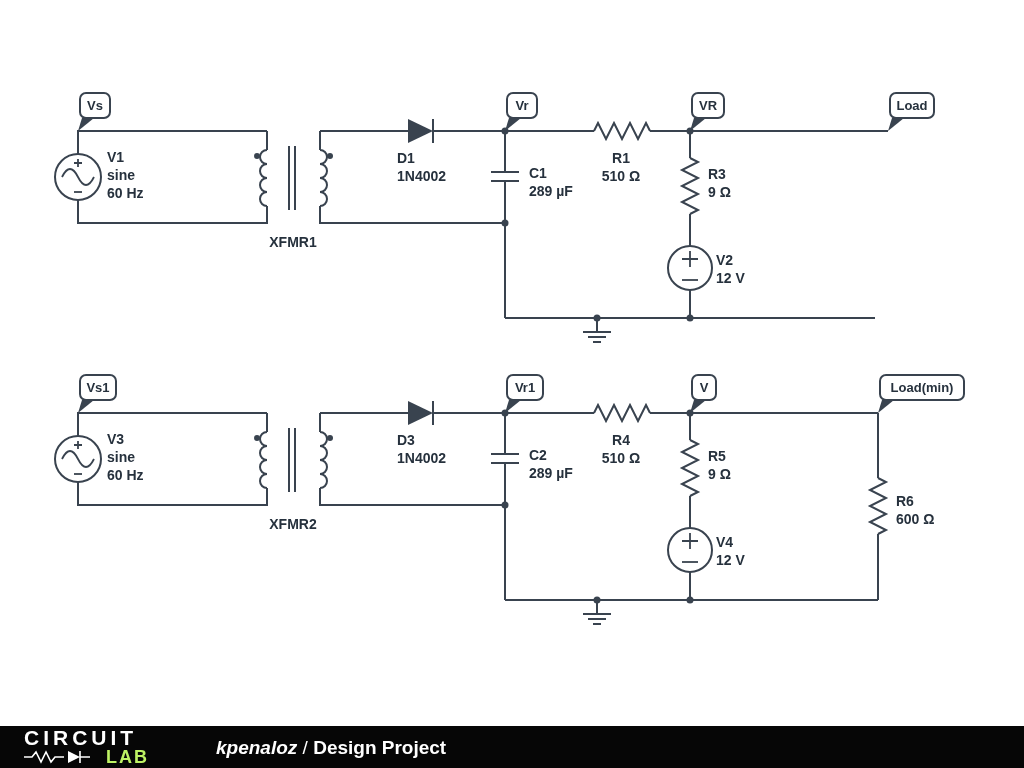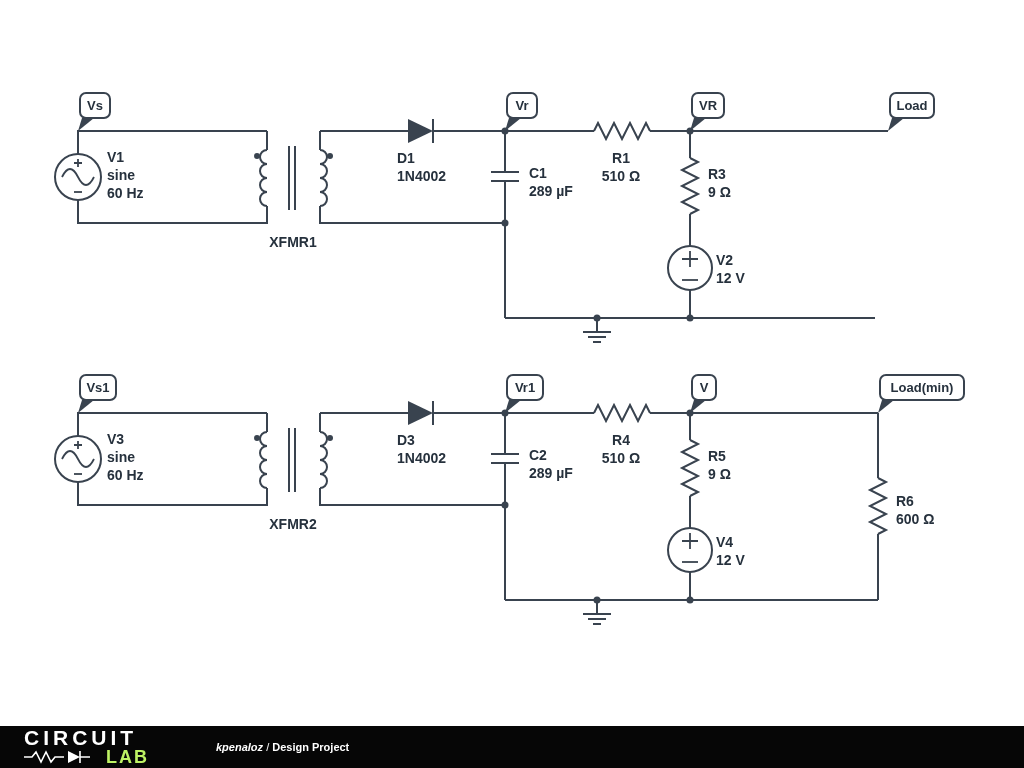--- a/index.html
+++ b/index.html
@@ -16,21 +16,21 @@
   .dot { fill:#39434f; stroke:none; }
   .flag-box { fill:#ffffff; stroke:#39434f; stroke-width:2; }
   .comp-body { fill:#ffffff; stroke:#39434f; stroke-width:2; }
 
   .footer { height:42px; background:#060606; display:flex; align-items:center; padding-left:24px; color:#ffffff; }
   .logo { width:152px; margin-right:40px; }
   .logo-top { font-size:21px; font-weight:bold; letter-spacing:4px; line-height:20px; color:#ffffff; }
   .logo-bottom { display:flex; align-items:center; height:18px; }
   .logo-bottom svg { display:block; margin-right:4px; }
   .logo-lab { font-size:18px; font-weight:bold; letter-spacing:2px; color:#bef264; }
-  .meta { font-size:11px; line-height:17px; }
+  .meta { font-size:19px; line-height:17px; }
   .meta .author { font-style:italic; font-weight:bold; }
   .meta .project { font-weight:bold; }
   .meta .url { font-weight:bold; }
 </style>
 </head>
 <body>
 
 <svg class="schematic" width="1024" height="726" viewBox="0 0 1024 726">
 
   <g>

